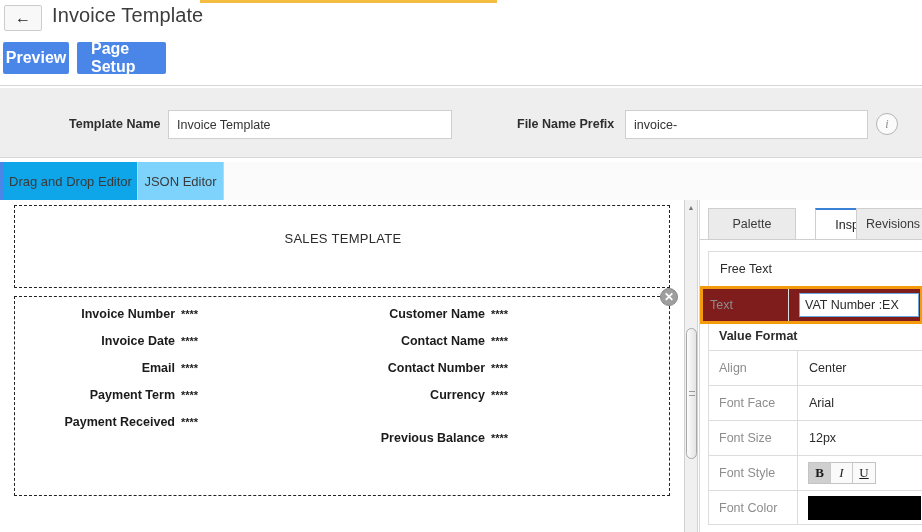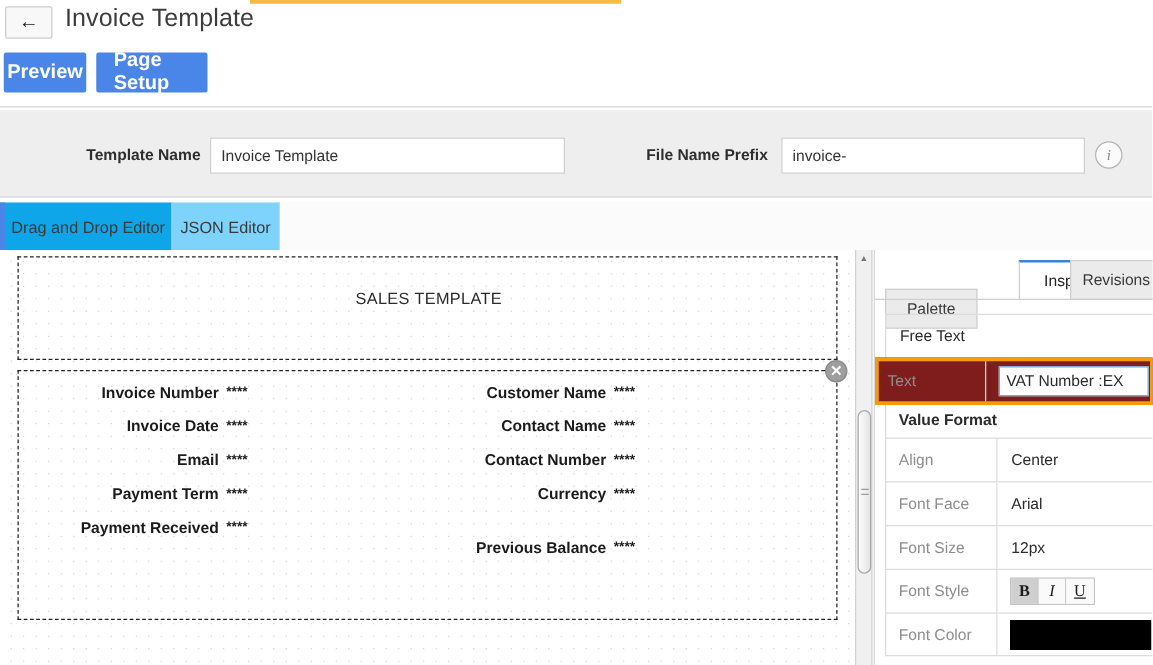--- a/index.html
+++ b/index.html
@@ -161,21 +161,21 @@
     position:absolute; left:699px; top:200px; width:223px; height:332px;
     background:#ffffff; border-left:1px solid #d8d8d8;
   }
   #panel-tabs { position:absolute; left:0; top:8px; width:223px; height:32px; }
   .ptab {
     position:absolute; top:0; height:32px;
     display:flex; align-items:center; justify-content:center;
     font-size:12.5px; color:#3a3a3a; cursor:pointer;
     border:1px solid #cfcfcf; background:#ebebeb;
   }
-  #ptab-palette { left:8px; width:74px;margin-top:23px; }
+  #ptab-palette { left:8px; width:88px; }
   #ptab-inspector {
     left:82px; width:92px; background:#ffffff;
     border-top:2px solid #3b82d6; border-bottom:1px solid #ffffff; color:#222;margin-left:33px;
   }
   #ptab-revisions { left:156px; width:74px; }
   #panel-tabs-underline {
     position:absolute; left:0; top:39px; width:223px; height:1px; background:#cfcfcf;
   }
 
   #prop-table {

